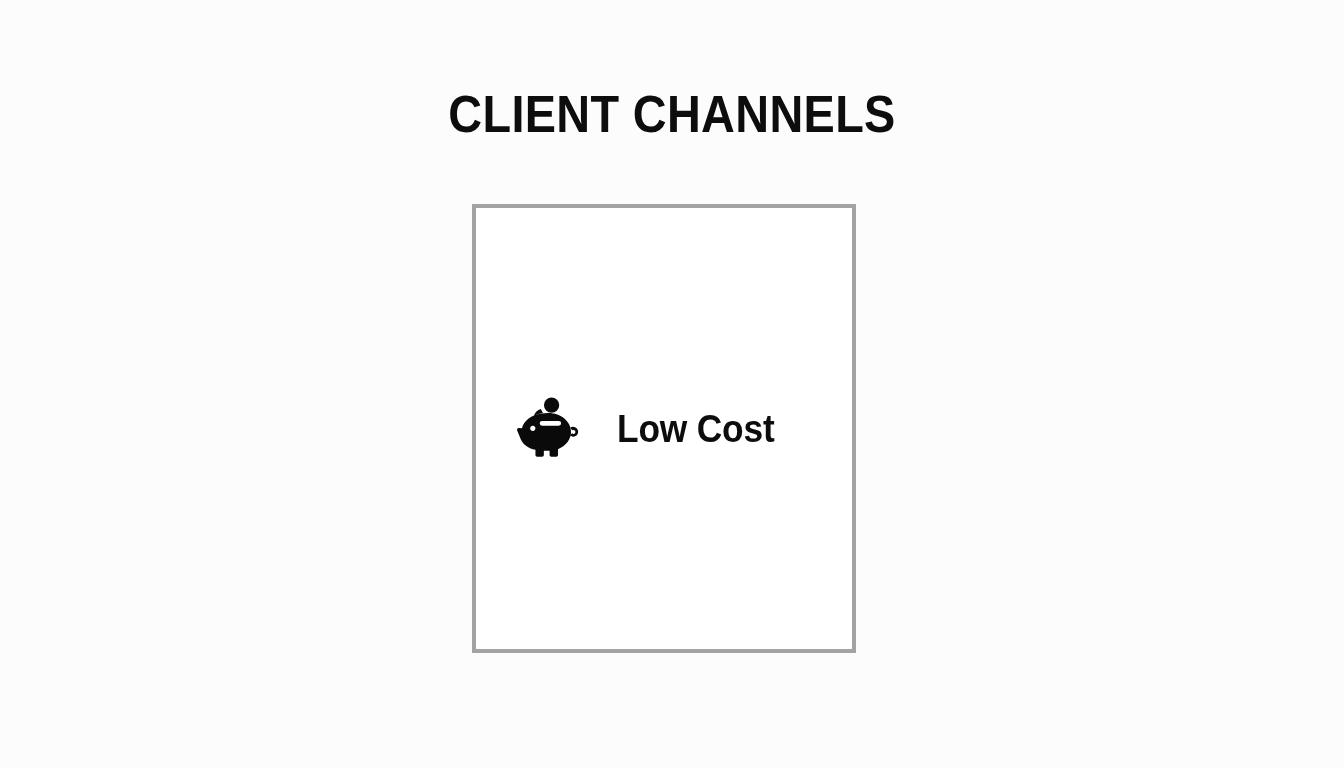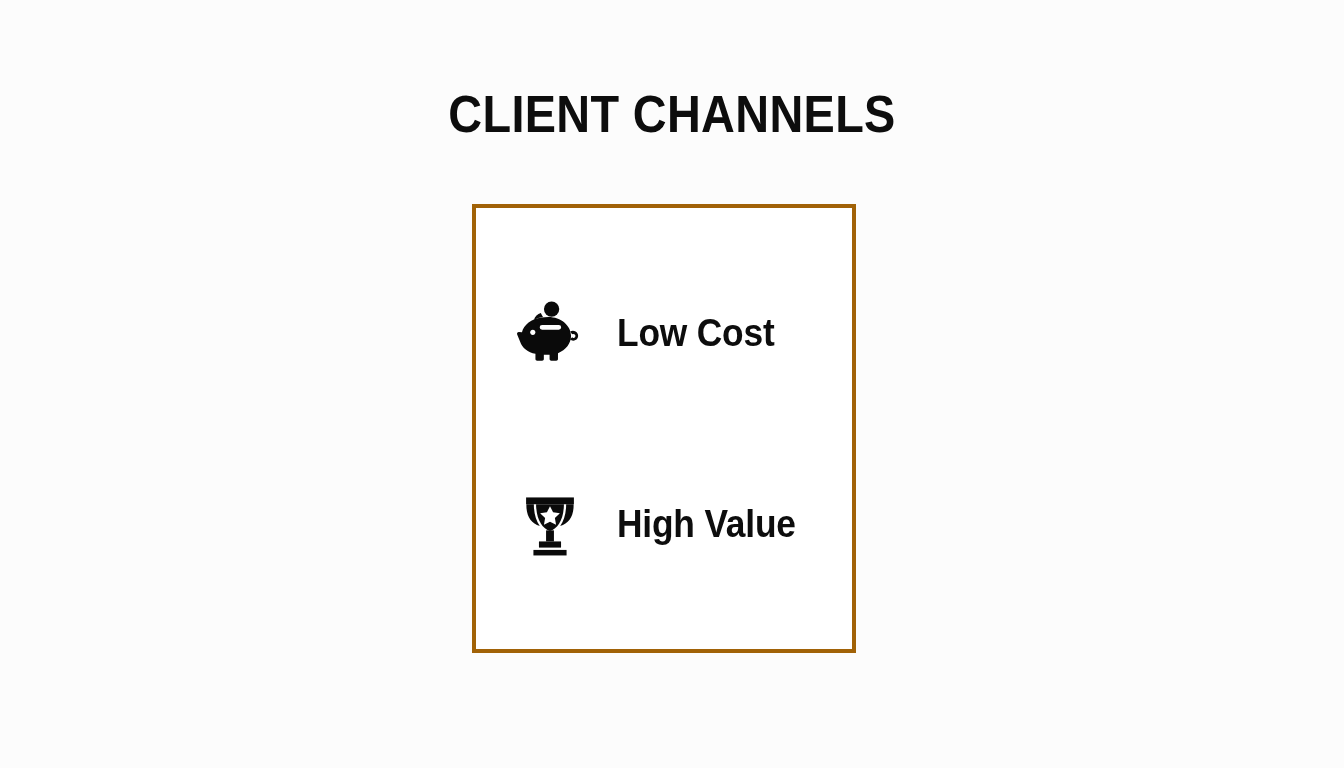--- a/index.html
+++ b/index.html
@@ -40,21 +40,21 @@
   }
 
   
   #channels-panel {
     position: absolute;
     left: 472px;
     top: 204px;
     width: 384px;
     height: 449px;
     box-sizing: border-box;
-    border: 4px solid #a16207;
+    border: 4px solid #a3a3a3;
     background: #ffffff;
   }
 
   #channels-list {
     position: absolute;
     left: 0;
     top: 0;
     width: 100%;
     height: 100%;
     box-sizing: border-box;
@@ -154,50 +154,16 @@
                      C53.4 36.6 54.2 36.8 54.9 36.4
                      C55.9 35.9 56.2 34.8 55.7 33.9
                      C55.2 32.9 53.9 32.6 52.8 33.1
                      L51.0 30.6 Z"></path>
           </svg>
         </span>
         <span class="channel-label">Low Cost</span>
       </div>
 
 
-      <div class="channel-row">
-        <span class="channel-icon">
-          <svg viewBox="0 0 64 64" xmlns="http://www.w3.org/2000/svg" aria-hidden="true">
-
-            <rect x="9.5" y="7.0" width="45.0" height="6.4"></rect>
-
-            <path d="M9.8 13.4
-                     L16.8 13.4
-                     C16.8 22.0 18.8 29.0 22.4 33.8
-                     C14.0 31.6 9.4 24.0 9.8 13.4 Z"></path>
-
-            <path d="M54.2 13.4
-                     L47.2 13.4
-                     C47.2 22.0 45.2 29.0 41.6 33.8
-                     C50.0 31.6 54.6 24.0 54.2 13.4 Z"></path>
-
-            <path d="M18.9 13.4
-                     L45.1 13.4
-                     C45.1 27.2 39.3 36.6 32.0 38.6
-                     C24.7 36.6 18.9 27.2 18.9 13.4 Z"></path>
-
-            <path d="M32.0 15.2
-                     L34.9 21.0 L41.3 21.9 L36.6 26.4 L37.7 32.8
-                     L32.0 29.8 L26.3 32.8 L27.4 26.4 L22.7 21.9 L29.1 21.0 Z" fill="#ffffff"></path>
-
-            <rect x="28.3" y="38.0" width="7.4" height="10.4"></rect>
-
-            <path d="M21.6 48.4 L42.4 48.4 L42.4 54.2 L21.6 54.2 Z"></path>
-
-            <rect x="16.4" y="56.4" width="31.2" height="5.2"></rect>
-          </svg>
-        </span>
-        <span class="channel-label">High Value</span>
-      </div>
 
     </div>
   </div>
 </div>
 
 </body></html>

